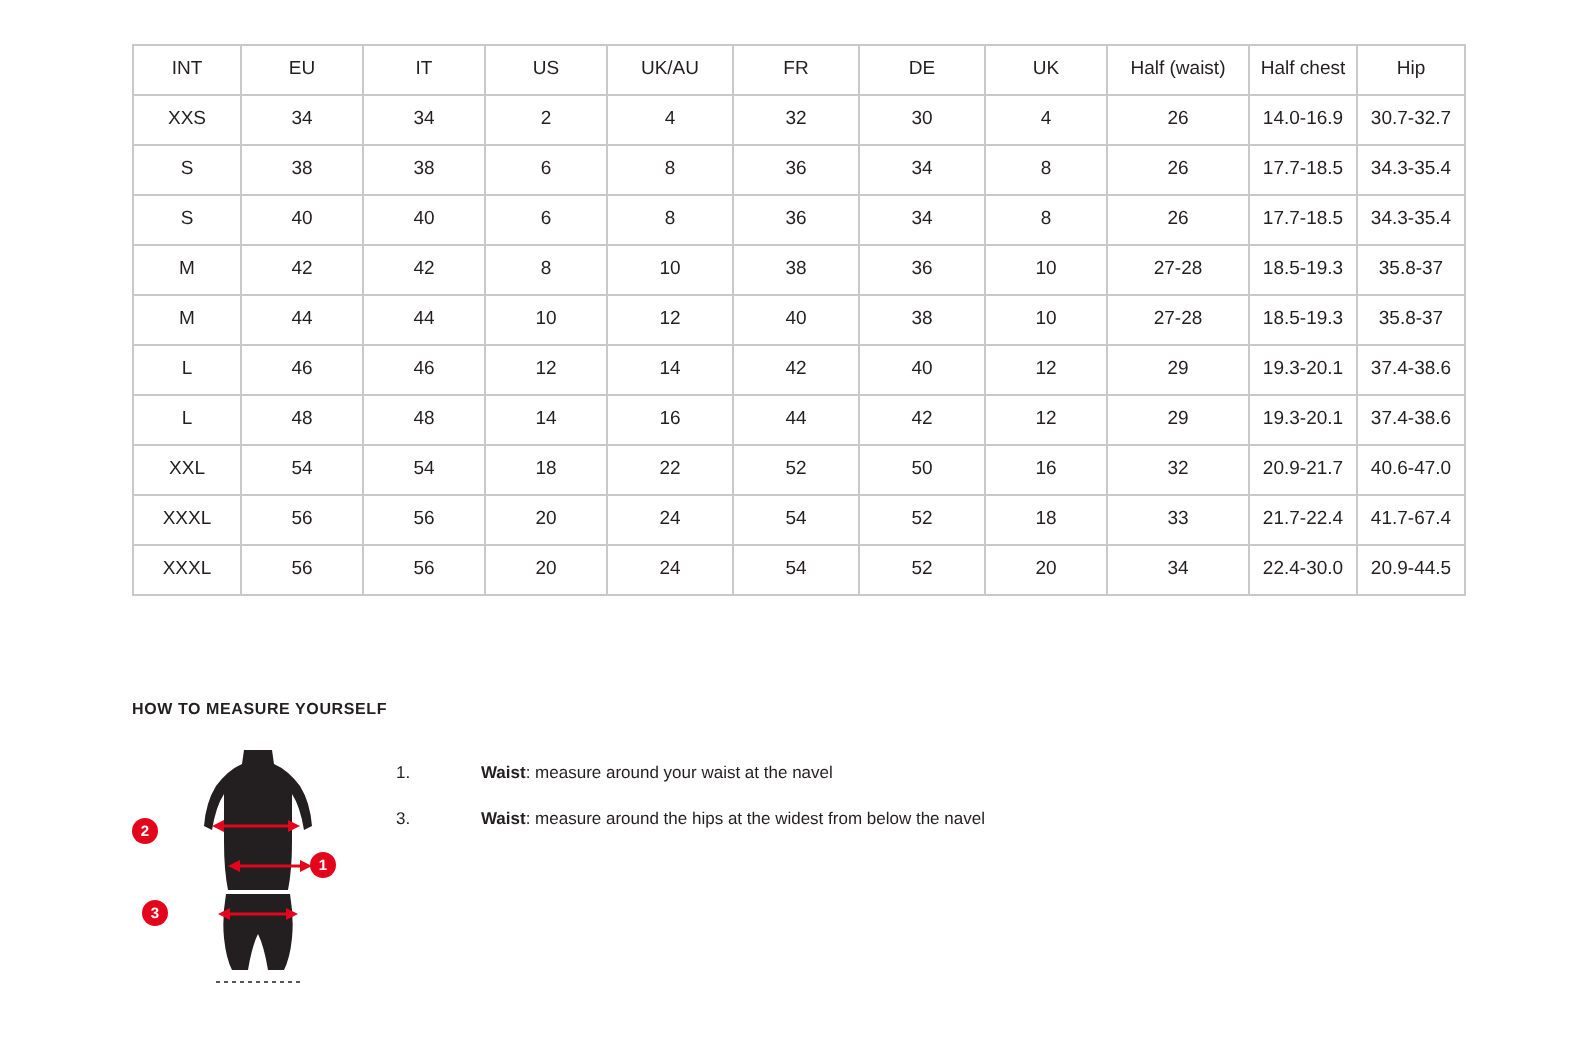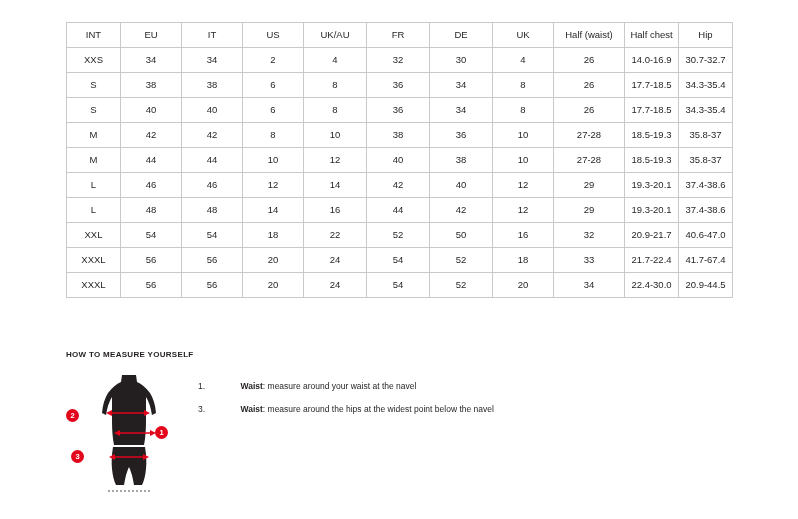--- a/index.html
+++ b/index.html
@@ -331,20 +331,20 @@
         <div class="bullet b3">3</div>
       </div>
 
       <div class="notes-col">
         <div class="note">
           <span>1.</span>
           <b>Waist</b><span>: measure around your waist at the navel</span>
         </div>
         <div class="note">
           <span>3.</span>
-          <b>Waist</b><span>: measure around the hips at the widest point below the navel</span>
+          <b>Waist</b><span>: measure around the hips at the widest from below the navel</span>
         </div>
       </div>
 
     </div>
   </div>
 
 </div>
 
 </body></html>

